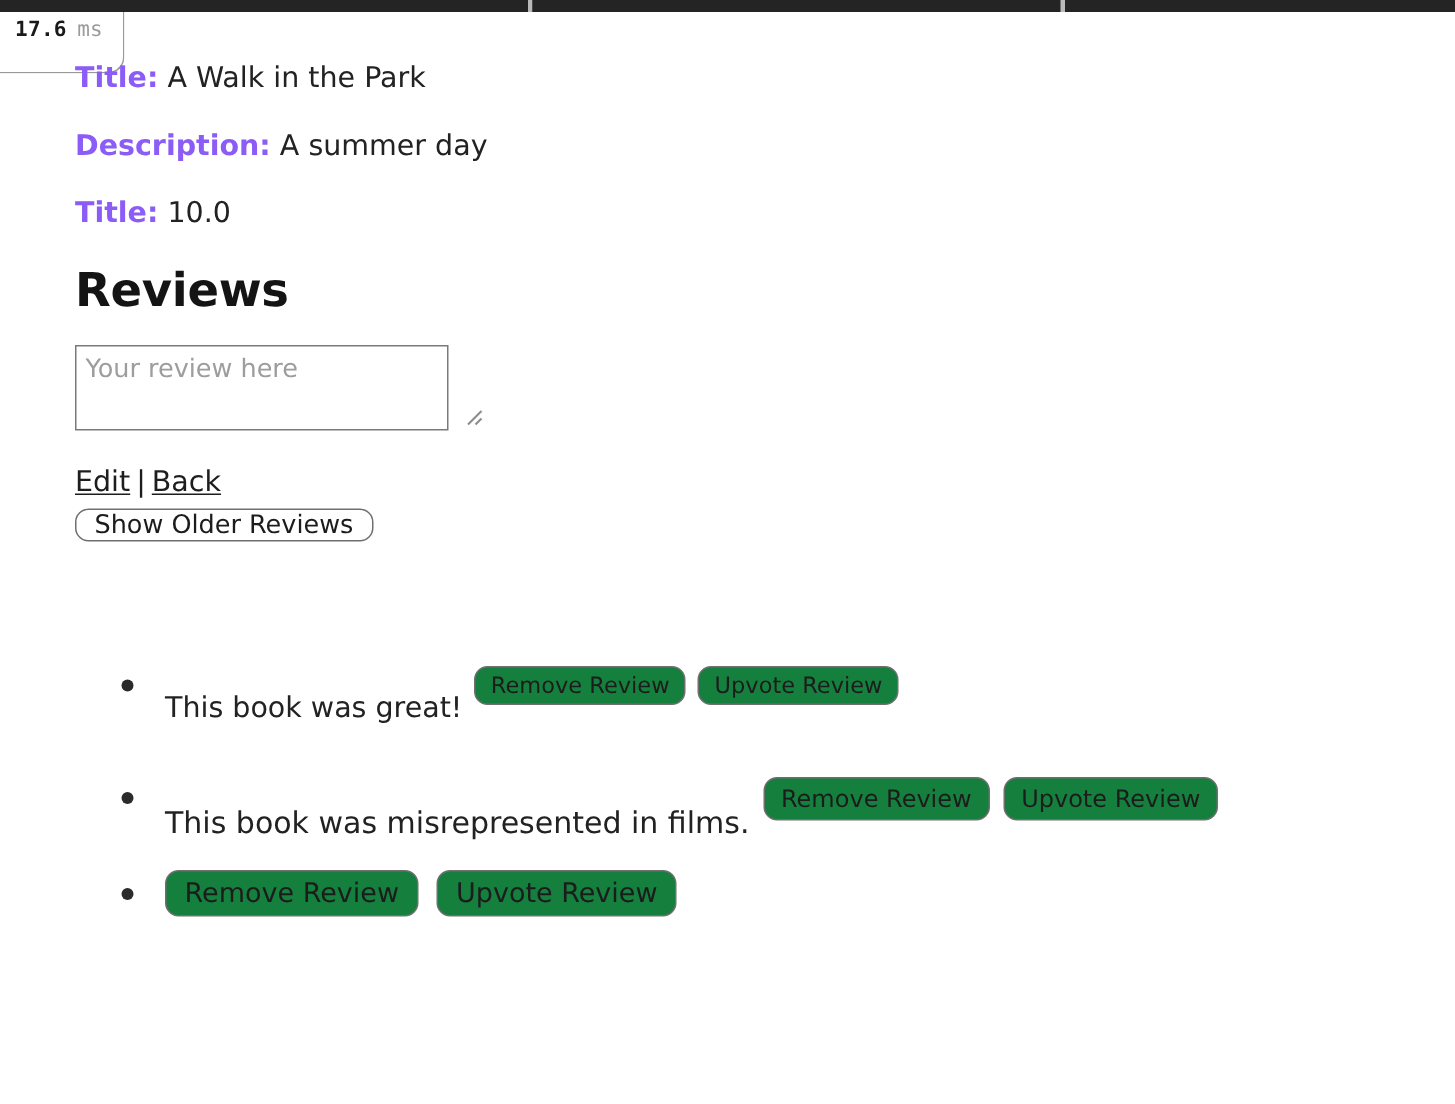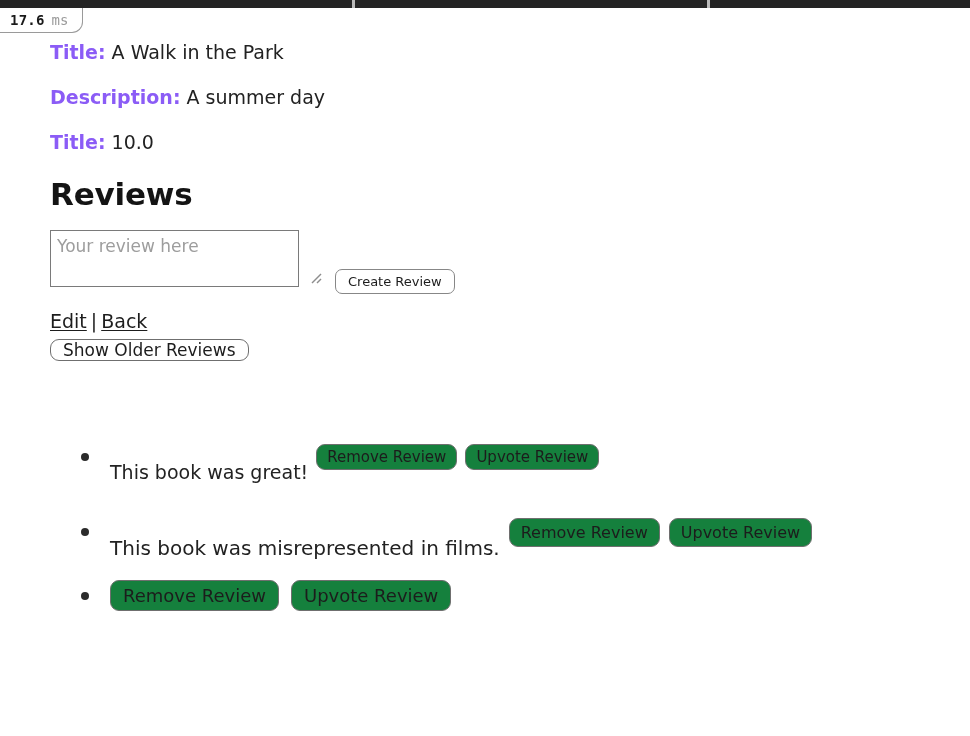--- a/index.html
+++ b/index.html
@@ -24,21 +24,21 @@
     background: #242424;
     display: flex;
   }
   .topbar-seg { height: 8px; background: #242424; }
   .topbar-sep { width: 3px; height: 8px; background: #b9b9b9; }
 
   
   #perf-badge {
     position: absolute;
     top: 8px; left: 0;
-    height: 25px;
+    height: 41px;
     padding: 2px 14px 2px 10px;
     background: #ffffff;
     border-right: 1.5px solid #9a9a9a;
     border-bottom: 1.5px solid #9a9a9a;
     border-bottom-right-radius: 11px;
     font-family: "DejaVu Sans Mono", monospace;
     font-size: 14px;
     line-height: 21px;
     white-space: nowrap;
   }
@@ -222,21 +222,20 @@
 
   <h2 id="reviews-heading">Reviews</h2>
 
   
   <div id="composer">
     <textarea id="review-textarea" placeholder="Your review here" style=""></textarea>
     <svg id="resize-grip" viewBox="0 0 15 15">
       <line x1="3" y1="12" x2="12" y2="3" stroke="#8d8d8d" stroke-width="1.4"></line>
       <line x1="8" y1="12" x2="12" y2="8" stroke="#8d8d8d" stroke-width="1.4"></line>
     </svg>
-    <button id="create-review-button">Create Review</button>
   </div>
 
   
   <div id="links-row">
     <a href="#">Edit</a><span class="sep">|</span><a href="#">Back</a>
   </div>
 
   <button id="show-older-button">Show Older Reviews</button>
 
   

